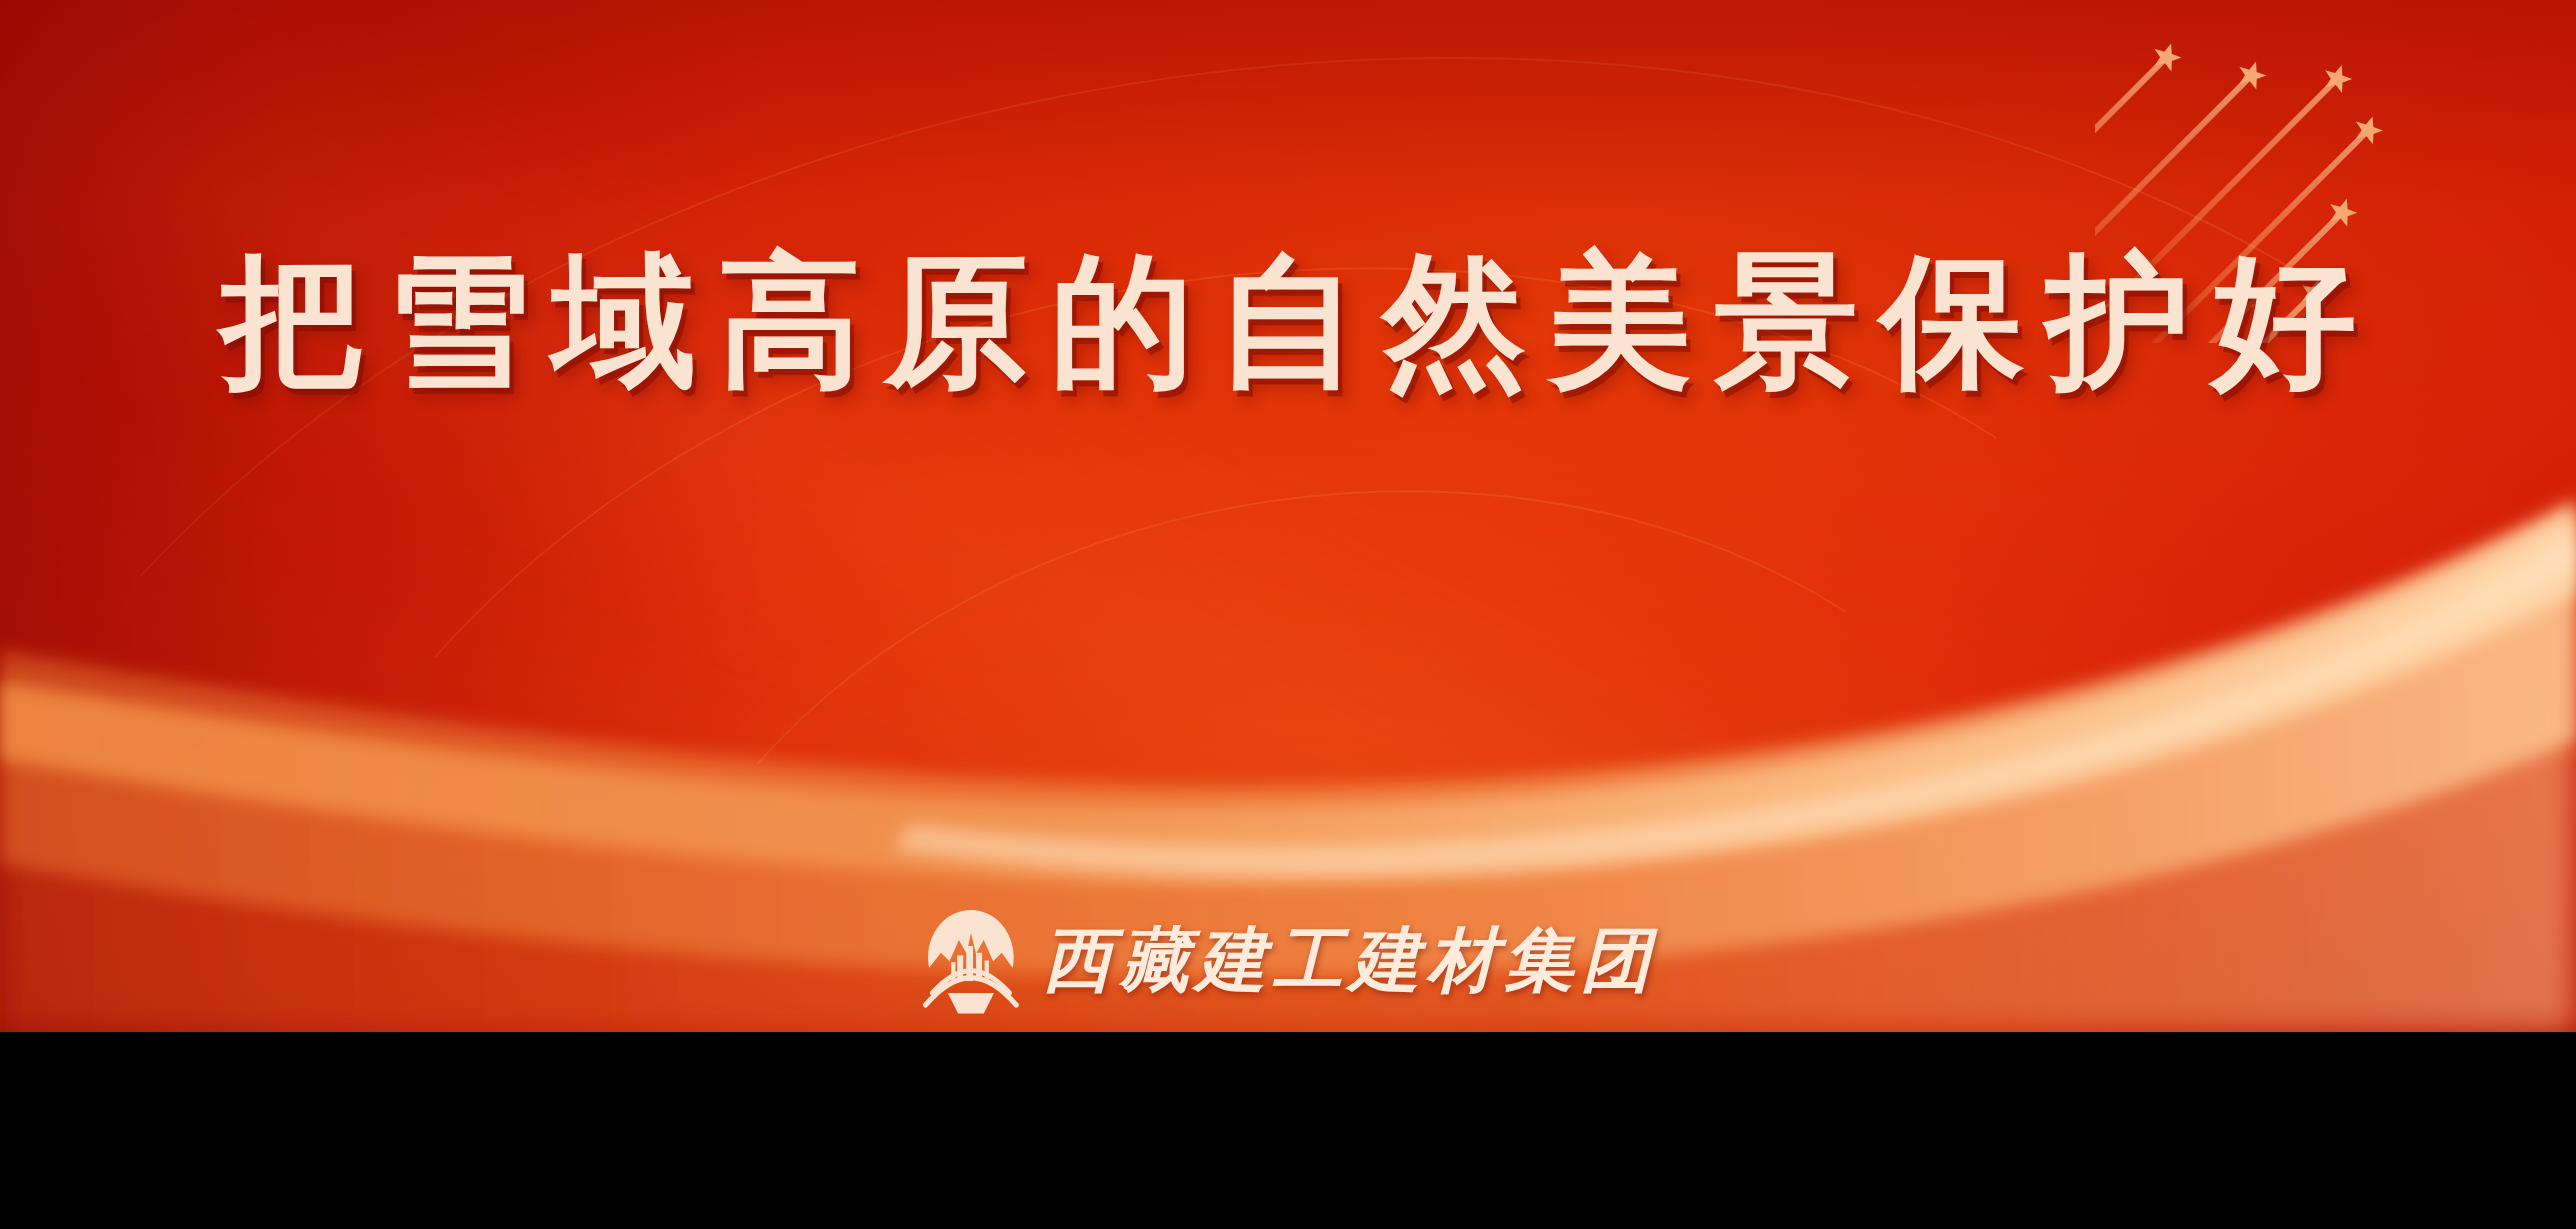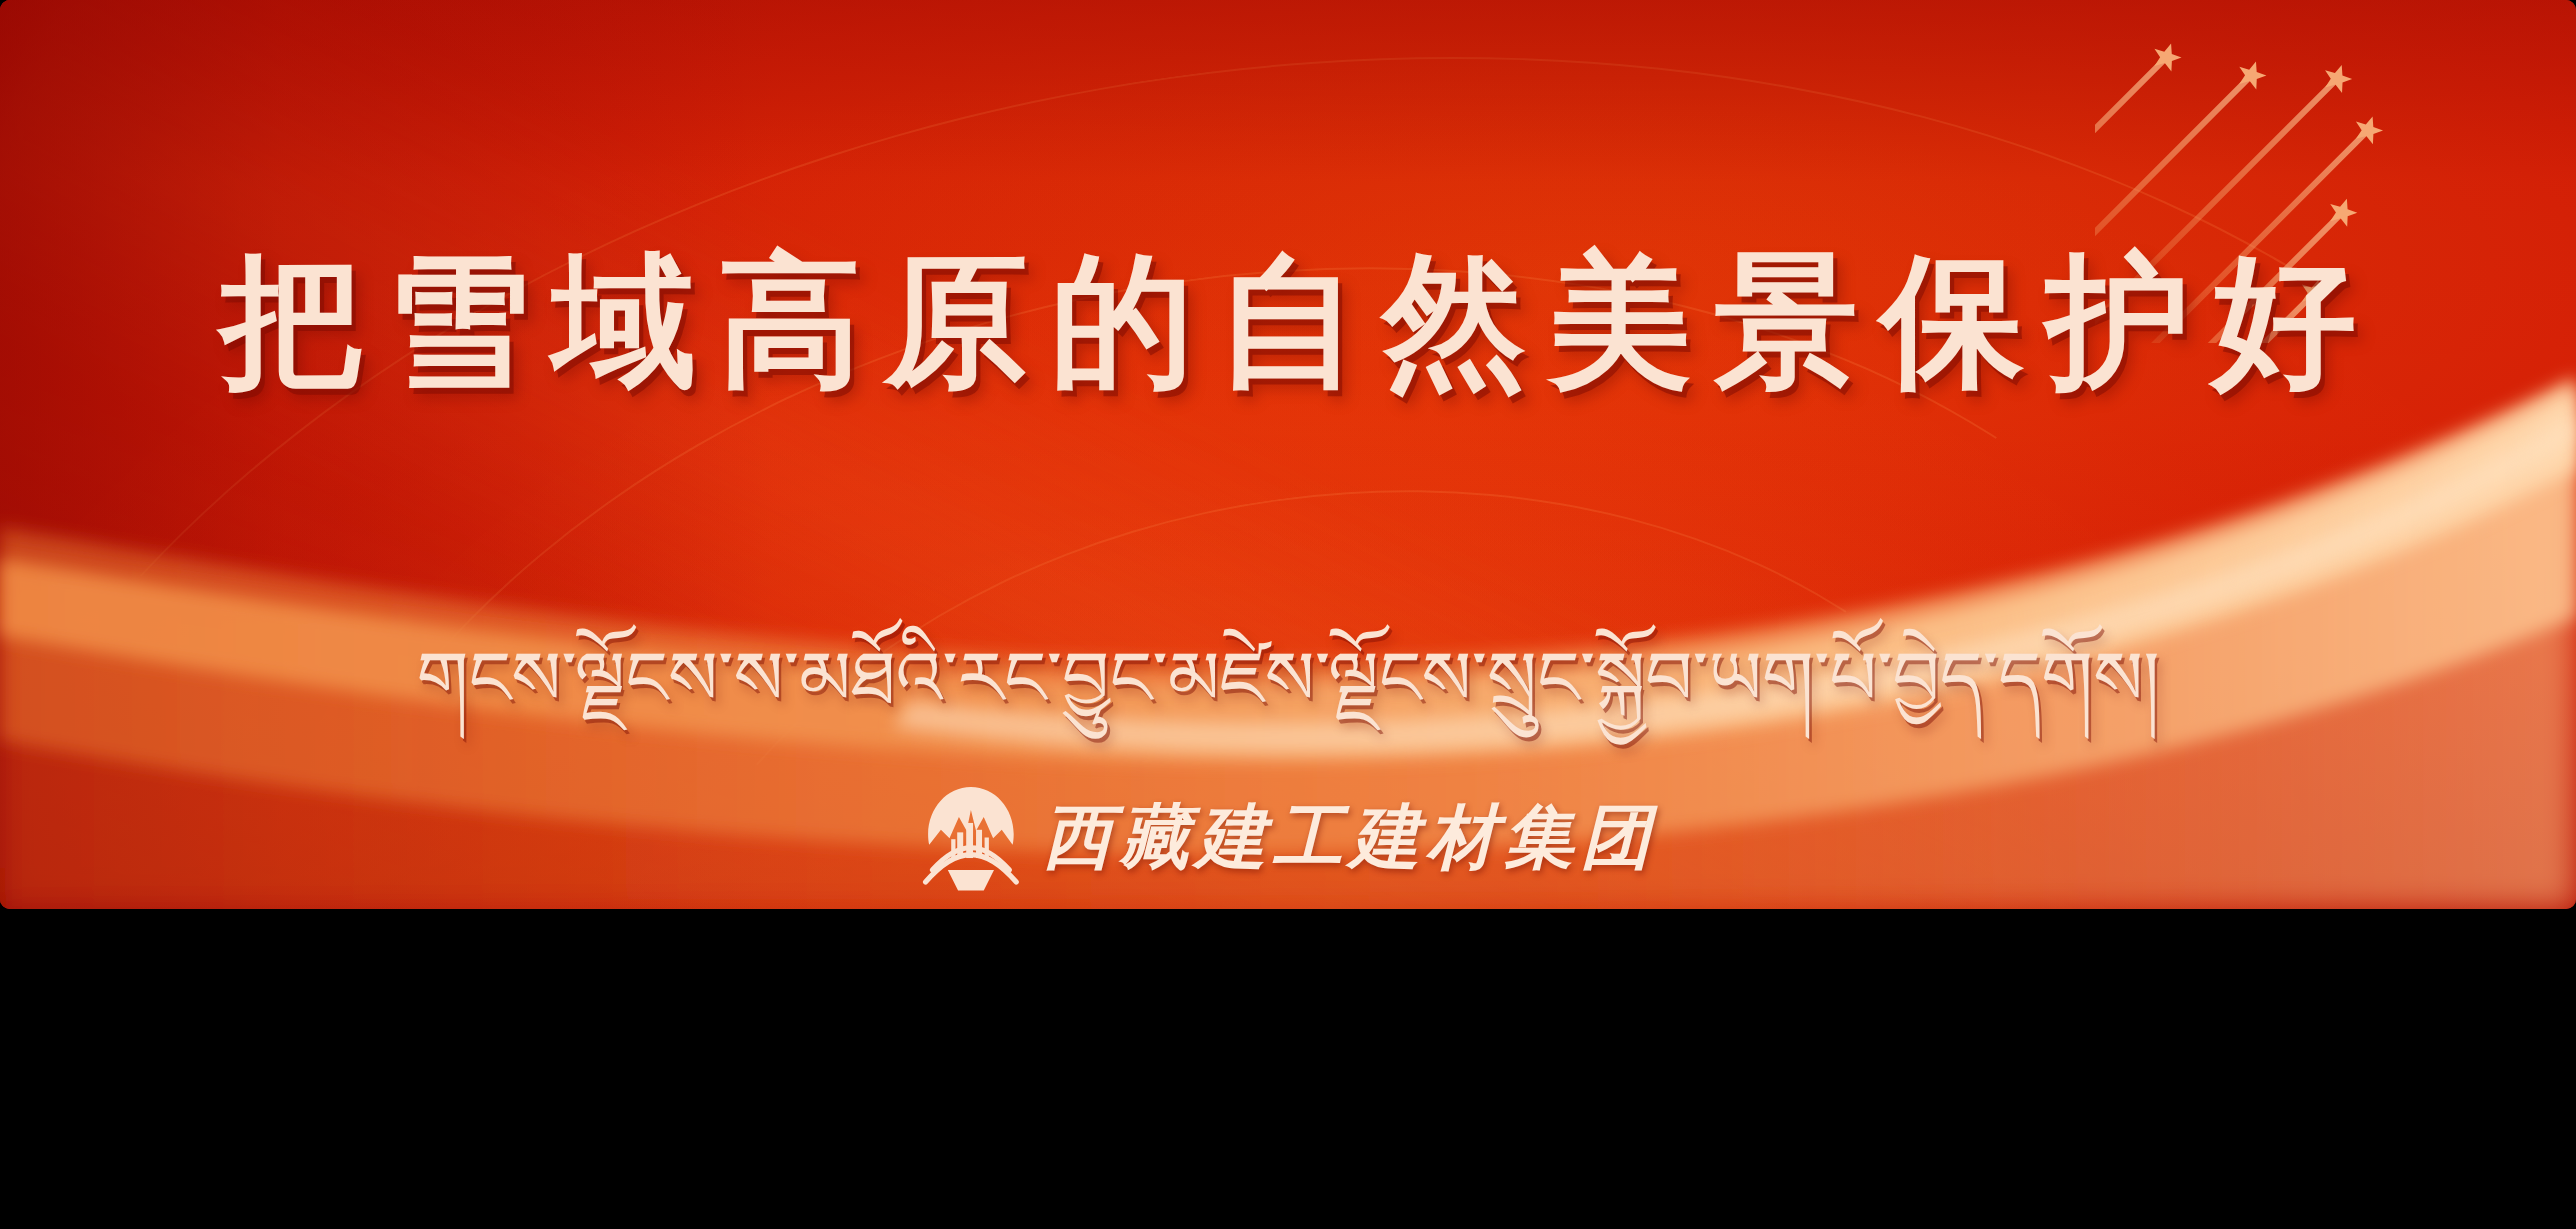--- a/index.html
+++ b/index.html
@@ -4,25 +4,24 @@
 <title>Banner</title>
 <style>
   html, body {
     margin: 0;
     padding: 0;
     background: #000;
   }
   #stage {
     position: relative;
     width: 2576px;
-    height: 909px;
+    height: 1032px;
     overflow: hidden;
     background: #7f1d1d;
     font-family: "Liberation Sans", "DejaVu Sans", sans-serif;
-    border-radius: 10px;
   }
 
   
   .bg-base {
     position: absolute;
     inset: 0;
     background:
       radial-gradient(130% 115% at 62% 30%, #E23806 0%, #D62006 32%, #C41205 58%, #AE0D03 82%, #9E0C02 100%);
   }
   .bg-vert {
@@ -263,21 +262,20 @@
       <path d="M0,232 C540,322 1200,416 1830,360 C2350,312 2740,172 3000,32 L3000,128 C2740,268 2350,404 1832,452 C1198,506 538,414 0,322 Z" fill="url(#rb1)" filter="url(#sb)"></path>
 
       <path d="M1060,398 C1500,450 1960,424 2420,300 C2680,230 2870,140 3000,62 L3000,96 C2860,178 2660,272 2400,342 C1950,462 1480,486 1040,428 Z" fill="#FFE3C2" opacity="0.55" filter="url(#sb)"></path>
     </svg>
   </div>
 
   <div class="vignette"></div>
 
   <div class="headline">把雪域高原的自然美景保护好</div>
 
-  <div class="subline">གངས་ལྗོངས་ས་མཐོའི་རང་བྱུང་མཛེས་ལྗོངས་སྲུང་སྐྱོབ་ཡག་པོ་བྱེད་དགོས།</div>
 
   <div class="brand">
     <span class="brand-mark">
       <svg viewBox="0 0 122 132" xmlns="http://www.w3.org/2000/svg" aria-hidden="true">
         <g fill="#FBE3D2">
 
           <path d="M61,4 C31,4 9,30 9,62 C9,68 9.6,73 10.7,77.5
                    L24,77.5 C22.6,73 22,68 22,62
                    C22,37 39,17 61,17 C83,17 100,37 100,62
                    C100,68 99.4,73 98,77.5 L111.3,77.5

